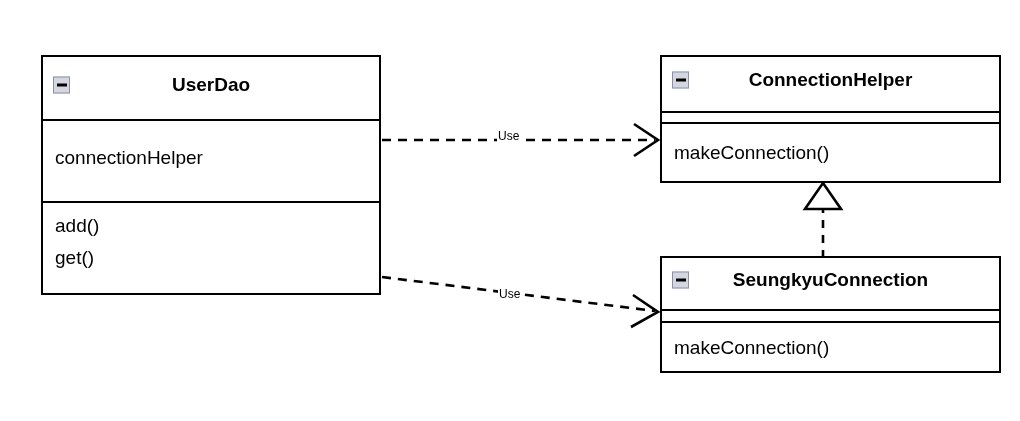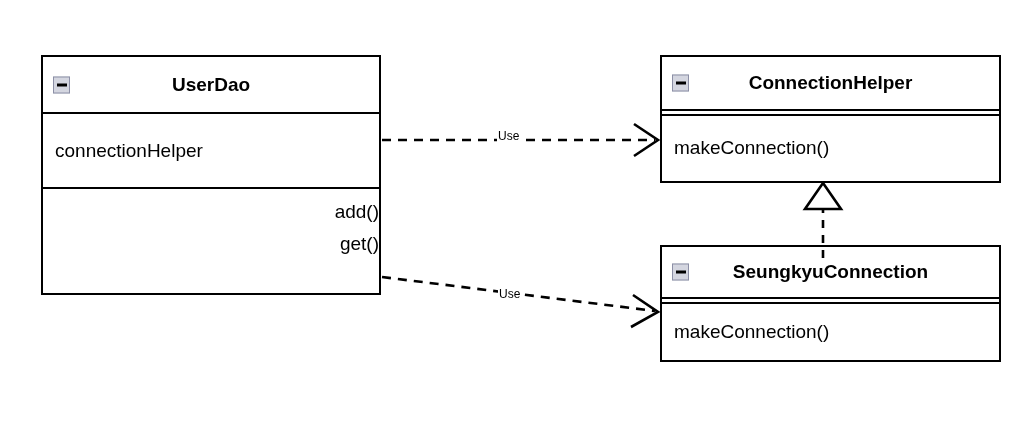--- a/index.html
+++ b/index.html
@@ -23,20 +23,21 @@
   }
 
   
   .uml-class {
     position: absolute;
     box-sizing: border-box;
     background: #ffffff;
     border: 2px solid #000000;
     display: flex;
     flex-direction: column;
+    gap: 7px;
   }
   .compartment {
     box-sizing: border-box;
     position: relative;
     background: #ffffff;
   }
   .compartment + .compartment {
     border-top: 2px solid #000000;
   }
 
@@ -125,21 +126,21 @@
       <span class="collapse-icon">
         <span class="bar"></span>
       </span>
       <span class="class-title">UserDao</span>
     </div>
 
     <div class="compartment members" style="height:75px;">
       <span class="member">connectionHelper</span>
     </div>
 
-    <div class="compartment members" style="height:78px;align-items:flex-end;">
+    <div class="compartment members" style="height:78px;">
       <span class="member">add()</span>
       <span class="member">get()</span>
     </div>
   </div>
 
   <div class="uml-class" id="box-connection-helper" style="left:660px; top:55px; width:341px; height:128px;">
 
     <div class="compartment title-comp" style="height:52px;">
       <span class="collapse-icon">
         <span class="bar"></span>
@@ -147,21 +148,21 @@
       <span class="class-title">ConnectionHelper</span>
     </div>
 
     <div class="compartment empty-comp"></div>
 
     <div class="compartment members" style="height:65px;">
       <span class="member">makeConnection()</span>
     </div>
   </div>
 
-  <div class="uml-class" id="box-seungkyu-connection" style="left:660px; top:245px; width:341px; height:117px;">
+  <div class="uml-class" id="box-seungkyu-connection" style="left:660px; top:256px; width:341px; height:117px;">
 
     <div class="compartment title-comp" style="height:50px;">
       <span class="collapse-icon">
         <span class="bar"></span>
       </span>
       <span class="class-title">SeungkyuConnection</span>
     </div>
 
     <div class="compartment empty-comp"></div>
 

